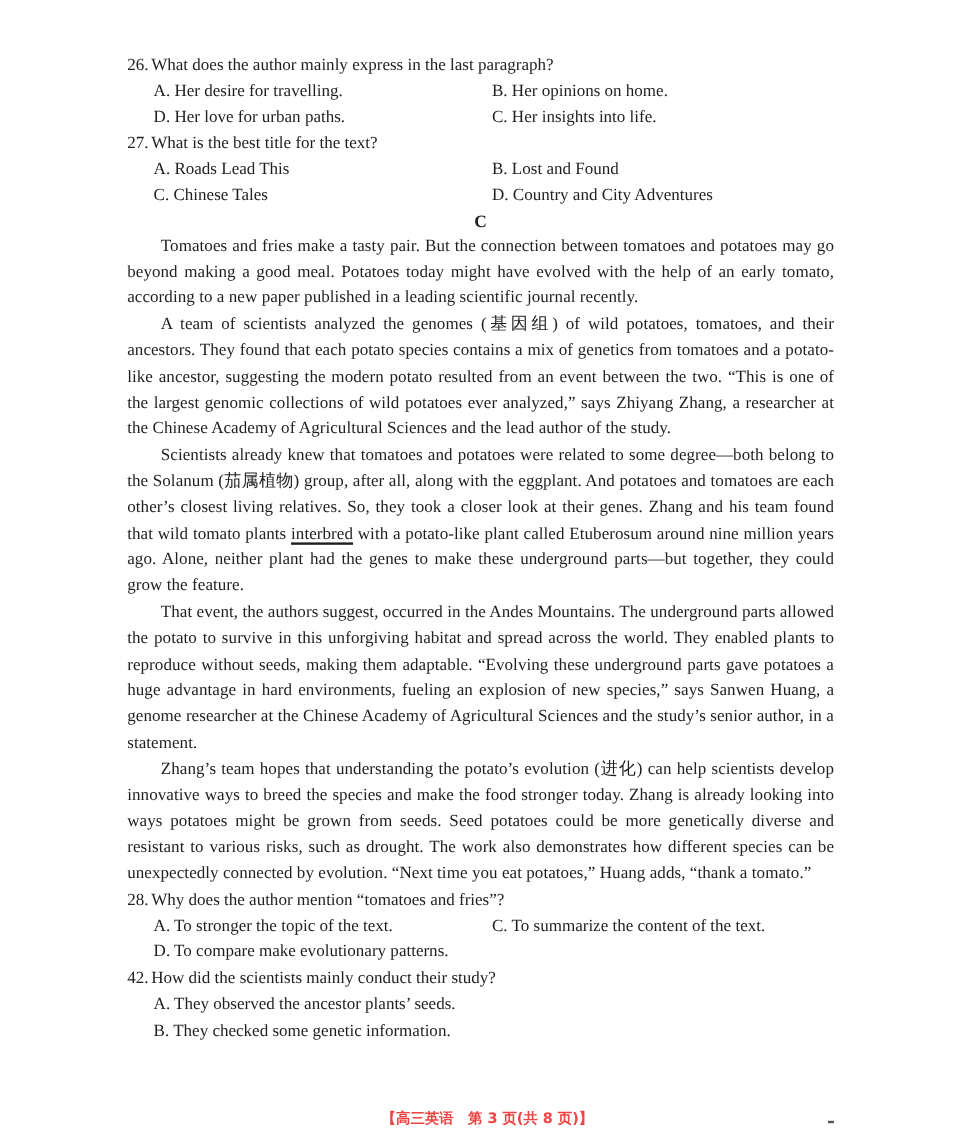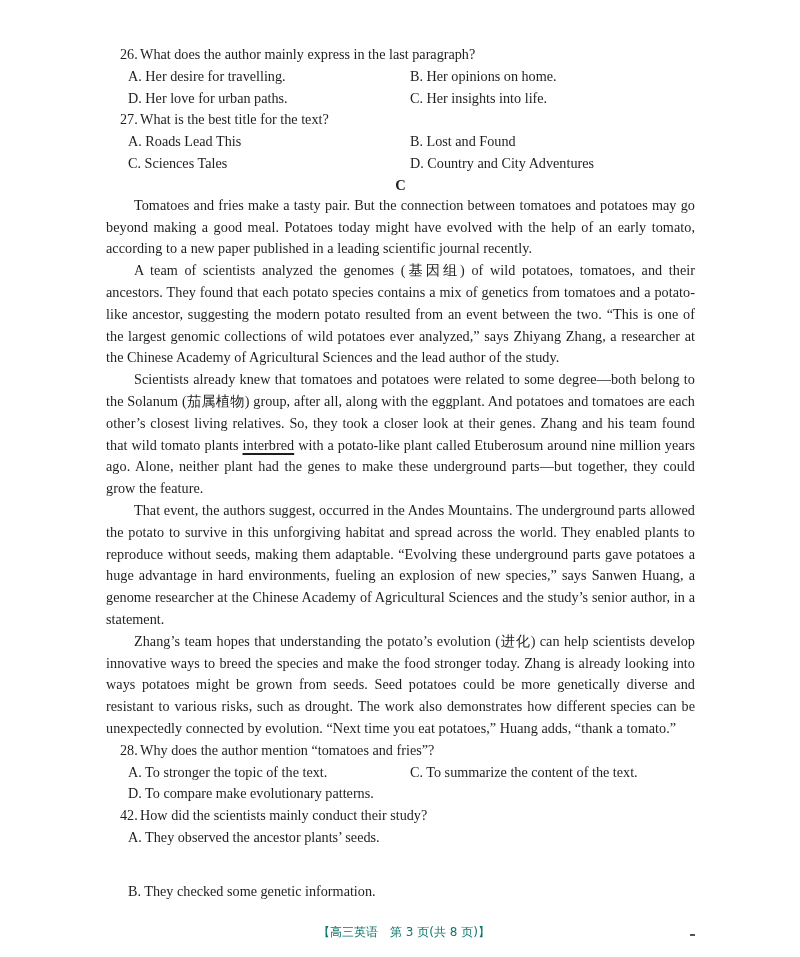--- a/index.html
+++ b/index.html
@@ -18,34 +18,32 @@
     .page {
       position: absolute;
       left: 106px;
       top: 44px;
       width: 589px;
       font-size: 14.2px;
       line-height: 21.8px;
     }
     .q {
       white-space: nowrap;
-      margin-left: 14px;
     }
     .q-num {
       display: inline-block;
       min-width: 20px;
     }
     .opts {
       display: grid;
       grid-template-columns: 282px auto;
       padding-left: 22px;
     }
     .opts.single {
       grid-template-columns: auto;
-      gap: 32px;
     }
     .opt {
       white-space: nowrap;
     }
     .section-title {
       text-align: center;
       font-weight: bold;
       font-size: 14.5px;
       line-height: 20px;
       margin: 0;
@@ -62,22 +60,22 @@
       text-decoration: underline;
       text-decoration-thickness: 1.5px;
       text-underline-offset: 3px;
     }
     .footer {
       position: absolute;
       top: 924px;
       left: 318px;
       font-family: "DejaVu Sans", "Liberation Sans", sans-serif;
       font-size: 12px;
-      font-weight: normal;
-      color: #0f766e;
+      font-weight: bold;
+      color: #ef4444;
       white-space: nowrap;
     }
     .corner-mark {
       position: absolute;
       top: 934px;
       left: 690px;
       width: 5px;
       height: 2px;
       background: #555;
     }
@@ -99,21 +97,21 @@
     </div>
   </div>
 
   <div class="question">
     <div class="q">
       <span class="q-num">27.</span><span>What is the best title for the text?</span>
     </div>
     <div class="opts">
       <span class="opt">A. Roads Lead This</span>
       <span class="opt">B. Lost and Found</span>
-      <span class="opt">C. Sciences Tales</span>
+      <span class="opt">C. Chinese Tales</span>
       <span class="opt">D. Country and City Adventures</span>
     </div>
   </div>
 
   <div class="passage">
     <p class="section-title">C</p>
     <p class="para">Tomatoes and fries make a tasty pair. But the connection between tomatoes and potatoes may go beyond making a good meal. Potatoes today might have evolved with the help of an early tomato, according to a new paper published in a leading scientific journal recently.</p>
     <p class="para">A team of scientists analyzed the genomes (基因组) of wild potatoes, tomatoes, and their ancestors. They found that each potato species contains a mix of genetics from tomatoes and a potato-like ancestor, suggesting the modern potato resulted from an event between the two. “This is one of the largest genomic collections of wild potatoes ever analyzed,” says Zhiyang Zhang, a researcher at the Chinese Academy of Agricultural Sciences and the lead author of the study.</p>
     <p class="para"><span>Scientists already knew that tomatoes and potatoes were related to some degree—both belong to the Solanum (茄属植物) group, after all, along with the eggplant. And potatoes and tomatoes are each other’s closest living relatives. So, they took a closer look at their genes. Zhang and his team found that wild tomato plants </span><span class="underlined">interbred</span><span> with a potato-like plant called Etuberosum around nine million years ago. Alone, neither plant had the genes to make these underground parts—but together, they could grow the feature.</span></p>
     <p class="para">That event, the authors suggest, occurred in the Andes Mountains. The underground parts allowed the potato to survive in this unforgiving habitat and spread across the world. They enabled plants to reproduce without seeds, making them adaptable. “Evolving these underground parts gave potatoes a huge advantage in hard environments, fueling an explosion of new species,” says Sanwen Huang, a genome researcher at the Chinese Academy of Agricultural Sciences and the study’s senior author, in a statement.</p>

